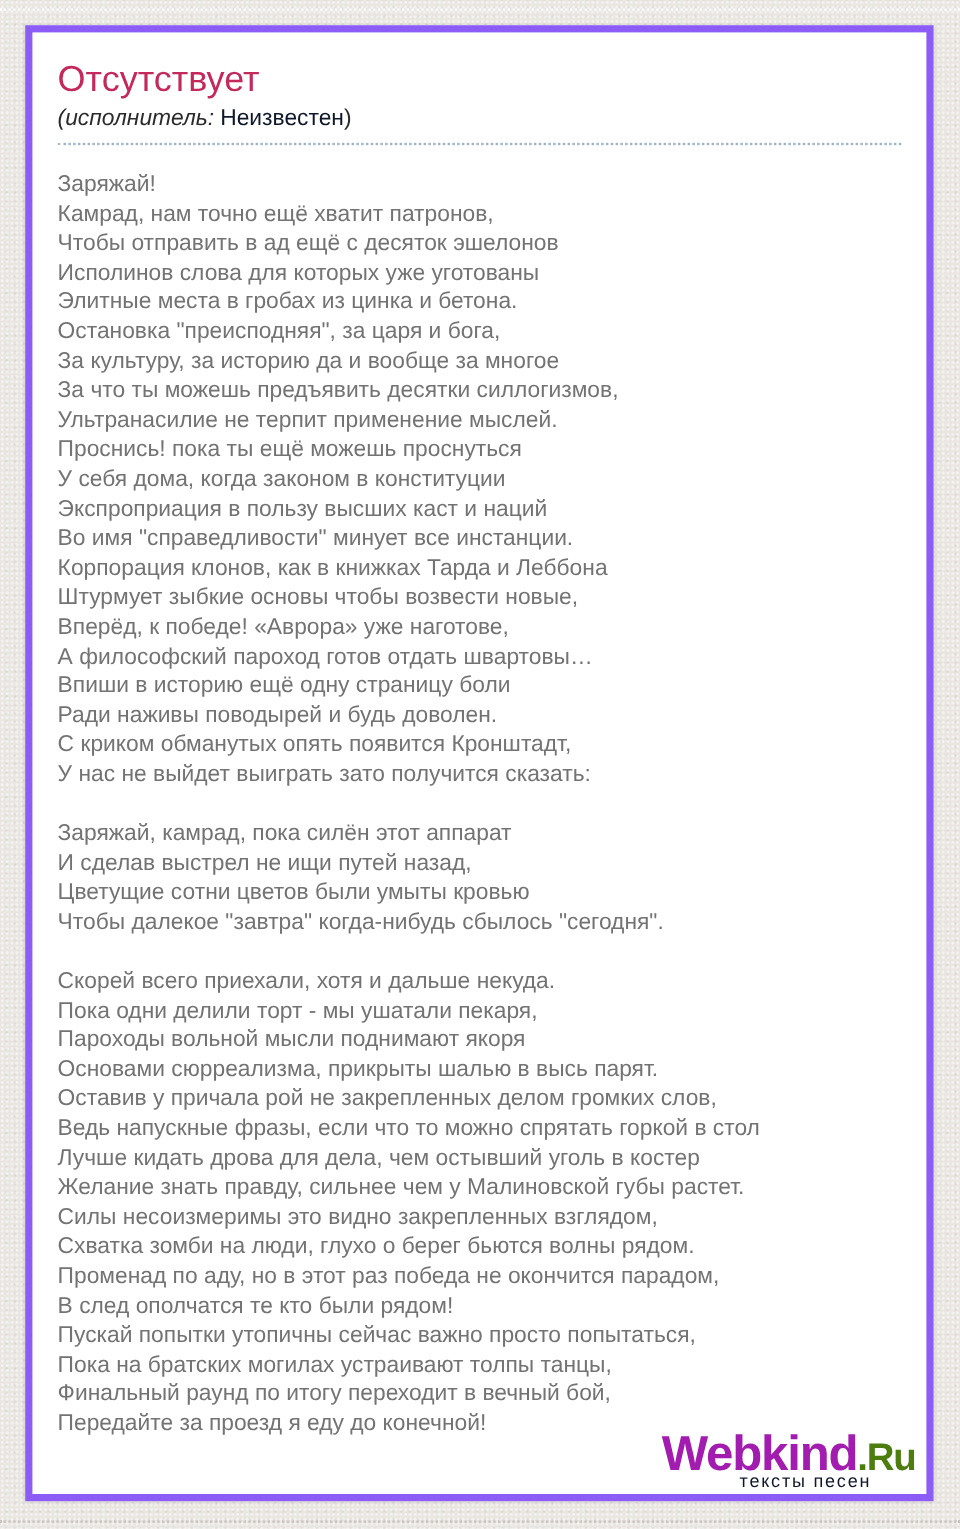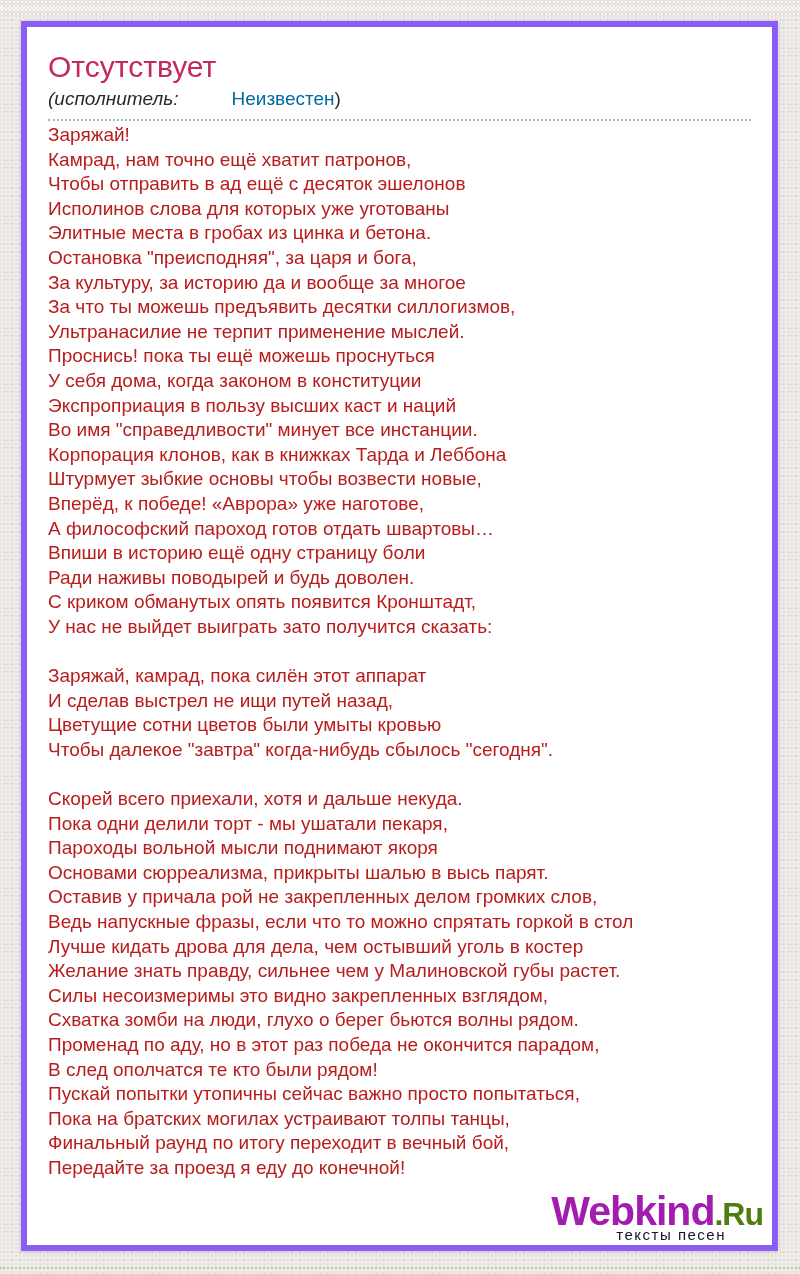--- a/index.html
+++ b/index.html
@@ -30,24 +30,24 @@
   h1.song-title {
     font-size:30px; font-weight:400; color:#c4295c;
     line-height:32px; margin-bottom:5px;
   }
   .artist {
     font-size:19px; color:#2b2b2b; line-height:22px;
     padding-bottom:9px;
     border-bottom:2px dotted #9db4c6;
   }
   .artist .lbl { margin-right:5px;font-style:italic; }
-  .artist-link { color:#0369a1; text-decoration:none; cursor:pointer;margin-left:48px; }
+  .artist-link { color:#0f172a; text-decoration:none; cursor:pointer; }
   .lyrics {
-    margin-top:2px;
-    font-size:19px; line-height:24.6px; color:#b91c1c;
+    margin-top:21px;
+    font-size:19px; line-height:24.6px; color:#737373;
   }
   .lyric-line { white-space:pre; }
   .logo {
     position:absolute; right:9px; bottom:3px;
     text-align:right; line-height:1; cursor:pointer;
   }
   .logo-main {
     font-size:41px; font-weight:700; color:#a21caf; letter-spacing:-1px;
   }
   .logo-suffix {

